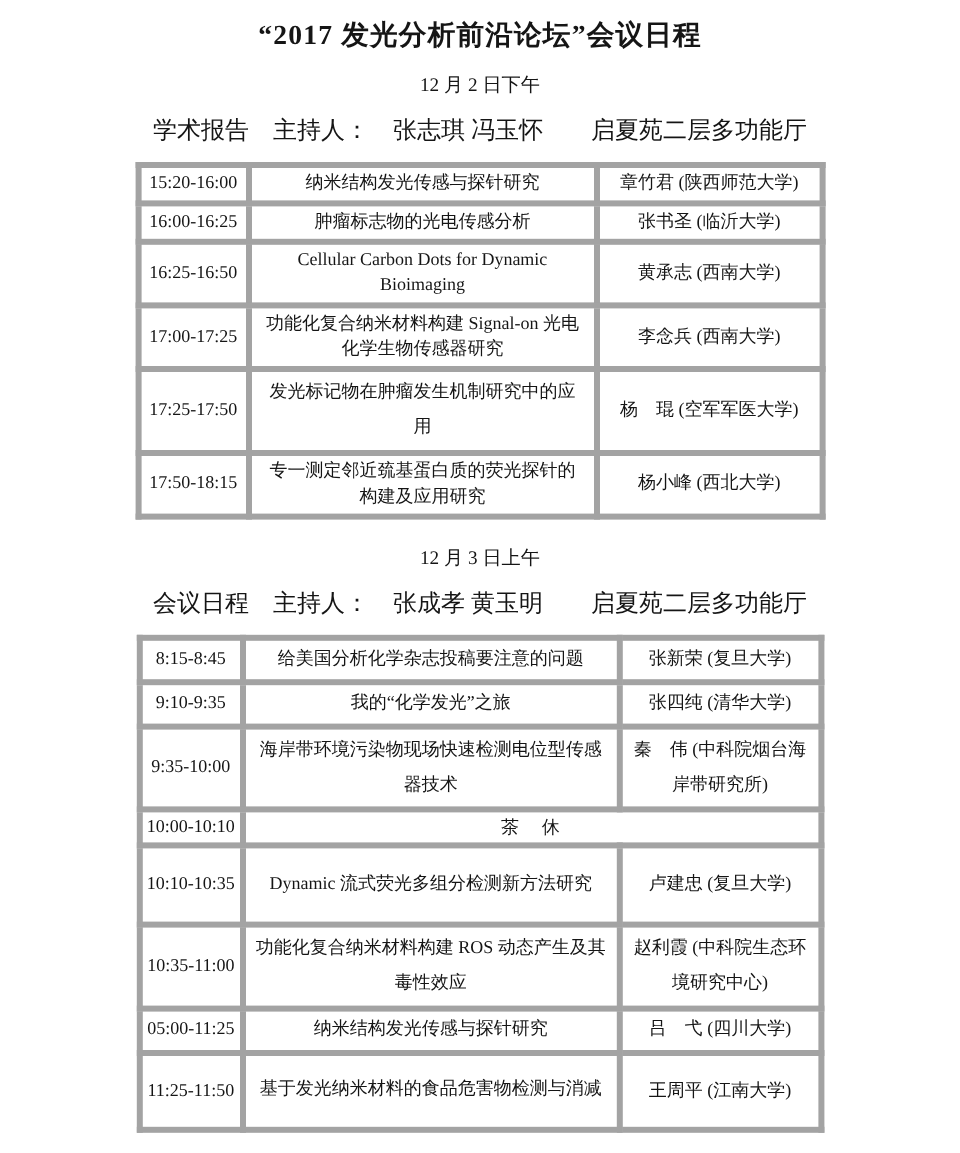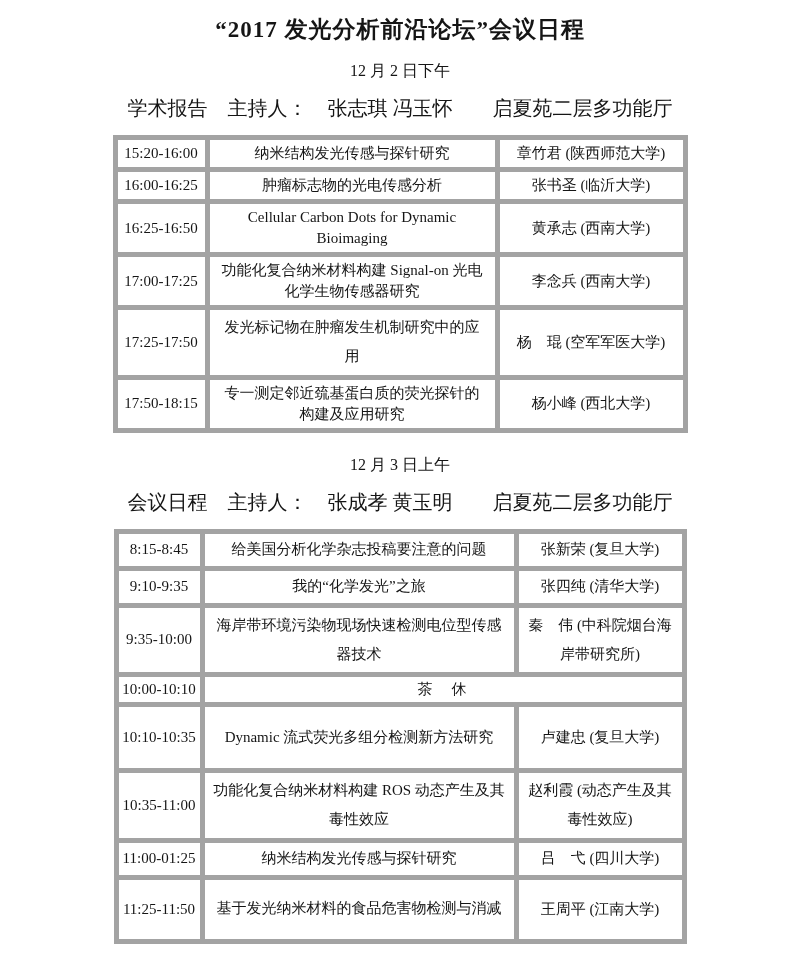--- a/index.html
+++ b/index.html
@@ -142,24 +142,24 @@
         <td class="break-cell" colspan="2">茶　休</td>
       </tr>
       <tr class="h66">
         <td class="time-cell">10:10-10:35</td>
         <td class="loose">Dynamic 流式荧光多组分检测新方法研究</td>
         <td class="tight">卢建忠 (复旦大学)</td>
       </tr>
       <tr class="h66">
         <td class="time-cell">10:35-11:00</td>
         <td class="loose">功能化复合纳米材料构建 ROS 动态产生及其毒性效应</td>
-        <td class="loose">赵利霞 (动态产生及其毒性效应)</td>
+        <td class="loose">赵利霞 (中科院生态环境研究中心)</td>
       </tr>
       <tr class="h34">
-        <td class="time-cell">11:00-01:25</td>
+        <td class="time-cell">05:00-11:25</td>
         <td class="tight">纳米结构发光传感与探针研究</td>
         <td class="tight">吕　弋 (四川大学)</td>
       </tr>
       <tr class="h64">
         <td class="time-cell">11:25-11:50</td>
         <td class="loose">基于发光纳米材料的食品危害物检测与消减</td>
         <td class="tight">王周平 (江南大学)</td>
       </tr>
     </tbody>
   </table>

